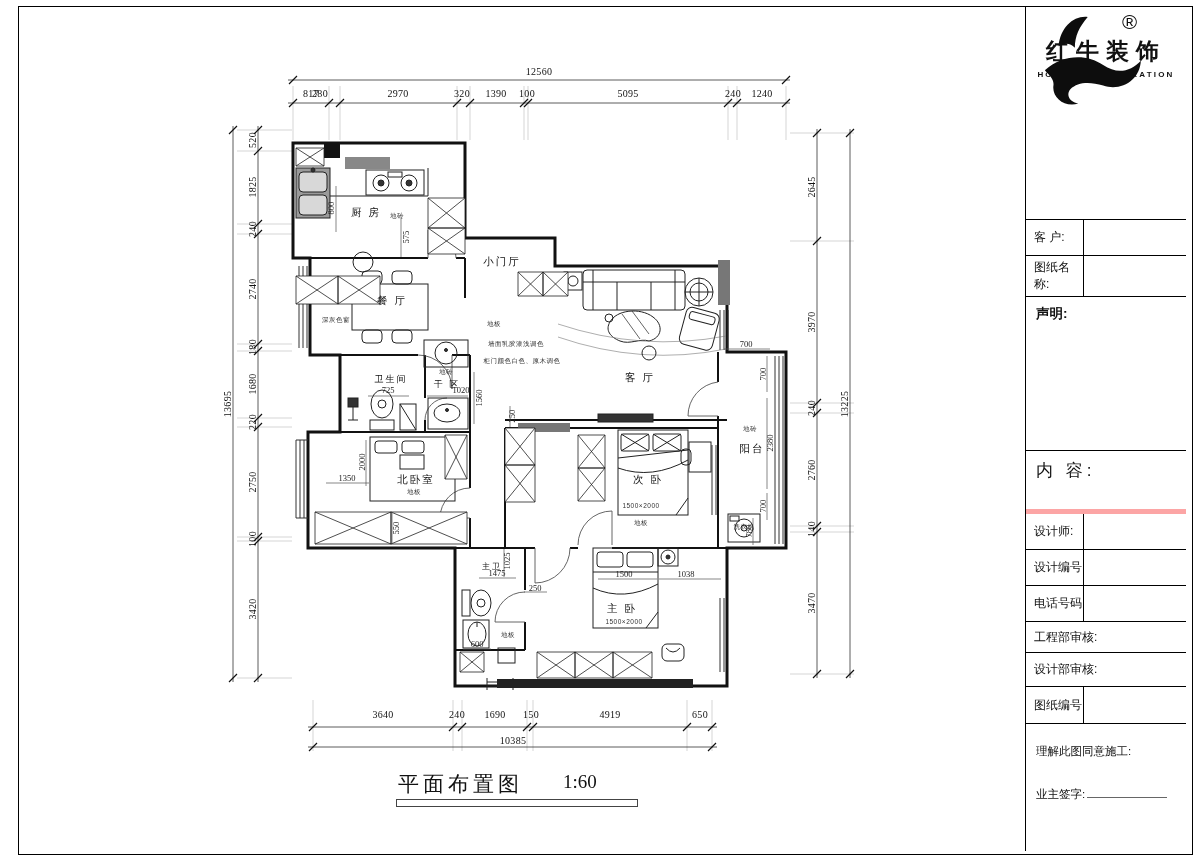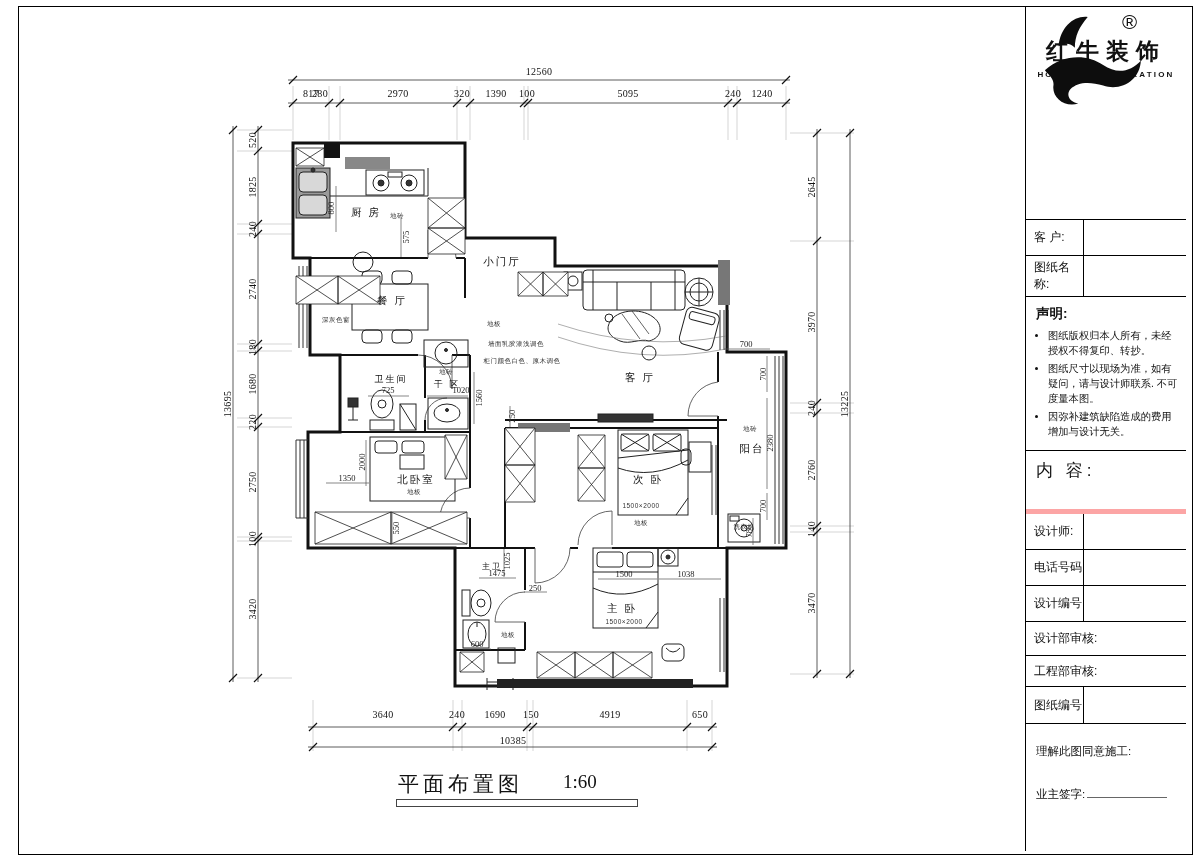--- a/index.html
+++ b/index.html
@@ -337,48 +337,43 @@
       <span class="lbl">客  户:</span>
       <span></span>
     </div>
     <div class="prow split" style="height:41px;">
       <span class="lbl">图纸名称:</span>
       <span></span>
     </div>
 
     <div class="stmt">
       <div class="stmt-title">声明:</div>
-      <ul>
-        <li>图纸版权归本人所有，未经授权不得复印、转抄。</li>
-        <li>图纸尺寸以现场为准，如有疑问，请与设计师联系. 不可度量本图。</li>
-        <li>因弥补建筑缺陷造成的费用增加与设计无关。</li>
-      </ul>
     </div>
 
     <div class="content-cell">
       <span>内 容:</span>
     </div>
 
     <div class="prow split" style="height:36px;">
       <span class="lbl">设计师:</span>
       <span></span>
     </div>
     <div class="prow split" style="height:36px;">
+      <span class="lbl">设计编号</span>
+      <span></span>
+    </div>
+    <div class="prow split" style="height:36px;">
       <span class="lbl">电话号码</span>
       <span></span>
     </div>
-    <div class="prow split" style="height:36px;">
-      <span class="lbl">设计编号</span>
-      <span></span>
+    <div class="prow" style="height:31px;">
+      <span class="lbl">工程部审核:</span>
     </div>
     <div class="prow" style="height:34px;">
       <span class="lbl">设计部审核:</span>
-    </div>
-    <div class="prow" style="height:31px;">
-      <span class="lbl">工程部审核:</span>
     </div>
     <div class="prow split" style="height:37px;">
       <span class="lbl">图纸编号</span>
       <span></span>
     </div>
 
     <div class="sig-cell">
       <div>理解此图同意施工:</div>
       <div style="margin-top:26px;">
         <span>业主签字:</span><span class="sig-line"></span>

